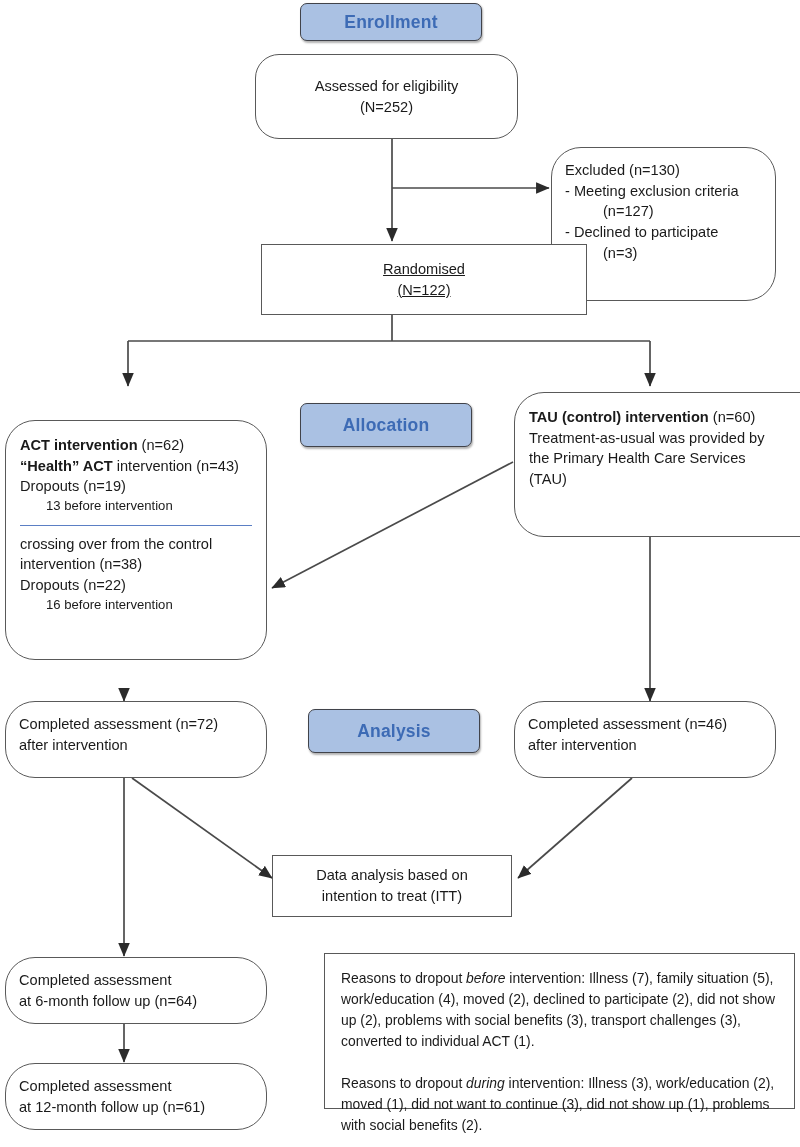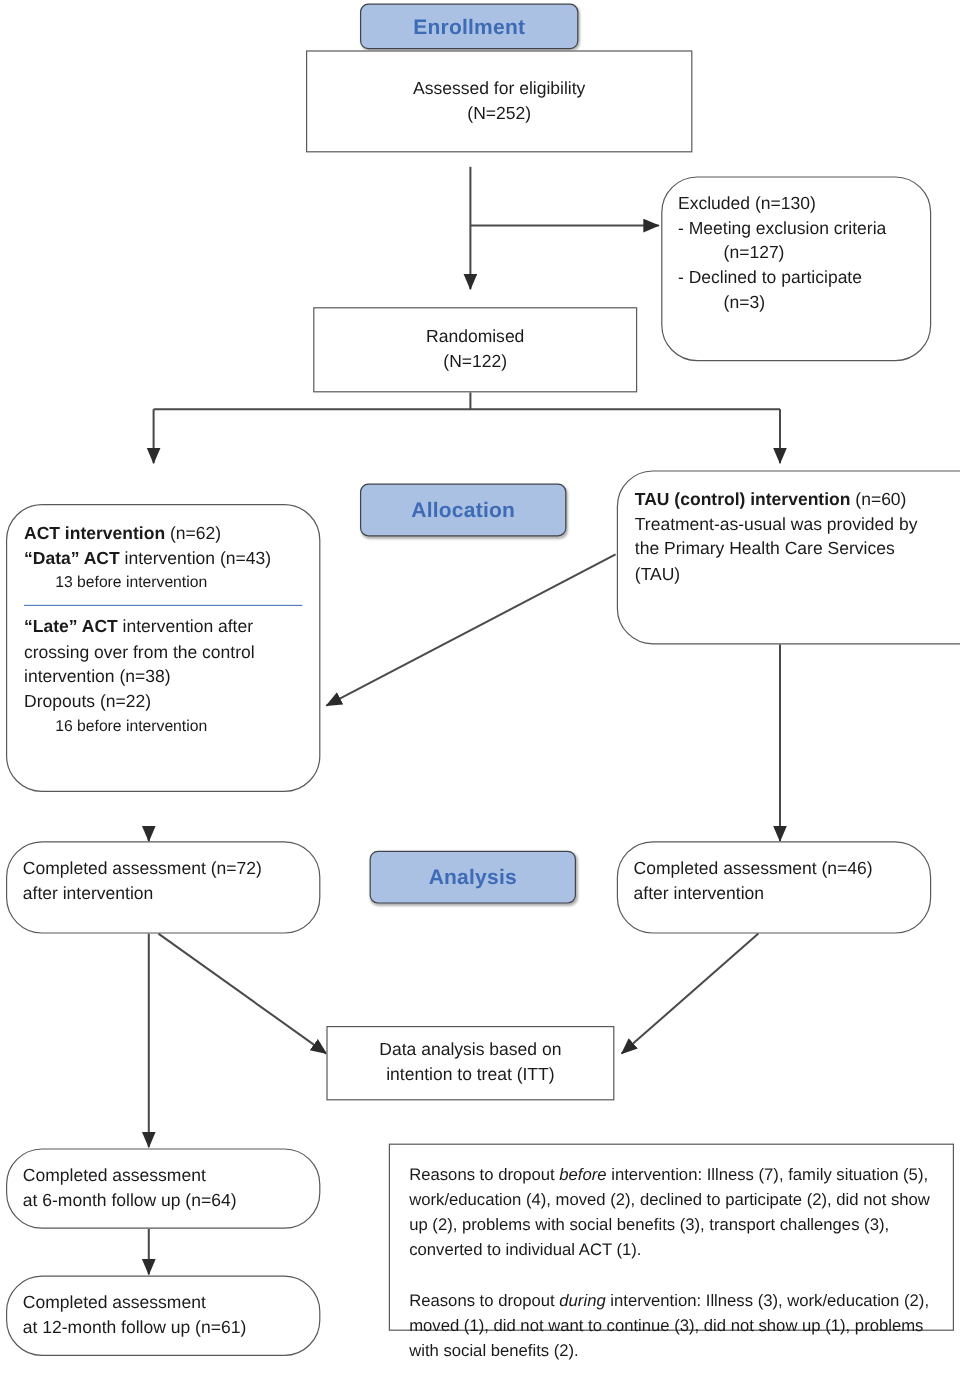--- a/index.html
+++ b/index.html
@@ -94,51 +94,49 @@
   </div>
 
   <div class="stage" style="left:300px;top:403px;width:172px;height:44px;">
     <span>Allocation</span>
   </div>
 
   <div class="stage" style="left:308px;top:709px;width:172px;height:44px;">
     <span>Analysis</span>
   </div>
 
-  <div class="box center" style="left:255px;top:42px;width:322px;height:85px;">
+  <div class="box center" style="left:255px;top:54px;width:263px;height:85px;border-radius:24px;">
     <span class="ln">Assessed for eligibility</span>
     <span class="ln">(N=252)</span>
   </div>
 
   <div class="box leftpad" style="left:551px;top:147px;width:225px;height:154px;">
     <span class="ln">Excluded (n=130)</span>
     <span class="ln">-   Meeting exclusion criteria</span>
     <span class="ln" style="padding-left:38px;">(n=127)</span>
     <span class="ln">-  Declined to participate</span>
     <span class="ln" style="padding-left:38px;">(n=3)</span>
   </div>
 
-  <div class="box center" style="left:261px;top:256px;width:270px;height:71px;">
+  <div class="box center" style="left:261px;top:244px;width:326px;height:71px;text-decoration:underline;">
     <span class="ln">Randomised</span>
     <span class="ln">(N=122)</span>
   </div>
 
   <div class="box leftpad" style="left:5px;top:392px;width:262px;height:240px;padding:14px 14px 8px 14px;margin-top:28px;">
     <span class="ln">
       <span class="b">ACT intervention</span><span> (n=62)</span>
     </span>
     <span class="gap"></span>
     <span class="ln">
-      <span class="b">“Data” ACT</span><span> intervention (n=43)</span>
+      <span class="b">“Health” ACT</span><span> intervention (n=43)</span>
     </span>
+    <span class="ln">Dropouts (n=19)</span>
     <span class="ln indent">13 before intervention</span>
     <hr class="rule">
-    <span class="ln">
-      <span class="b">“Late” ACT</span><span> intervention after</span>
-    </span>
     <span class="ln">crossing over from the control</span>
     <span class="ln">intervention (n=38)</span>
     <span class="ln">Dropouts (n=22)</span>
     <span class="ln indent">16 before intervention</span>
   </div>
 
   <div class="box leftpad" style="left:514px;top:392px;width:332px;height:145px;padding:14px 14px 8px 14px;">
     <span class="ln">
       <span class="b">TAU (control) intervention</span><span> (n=60)</span>
     </span>

